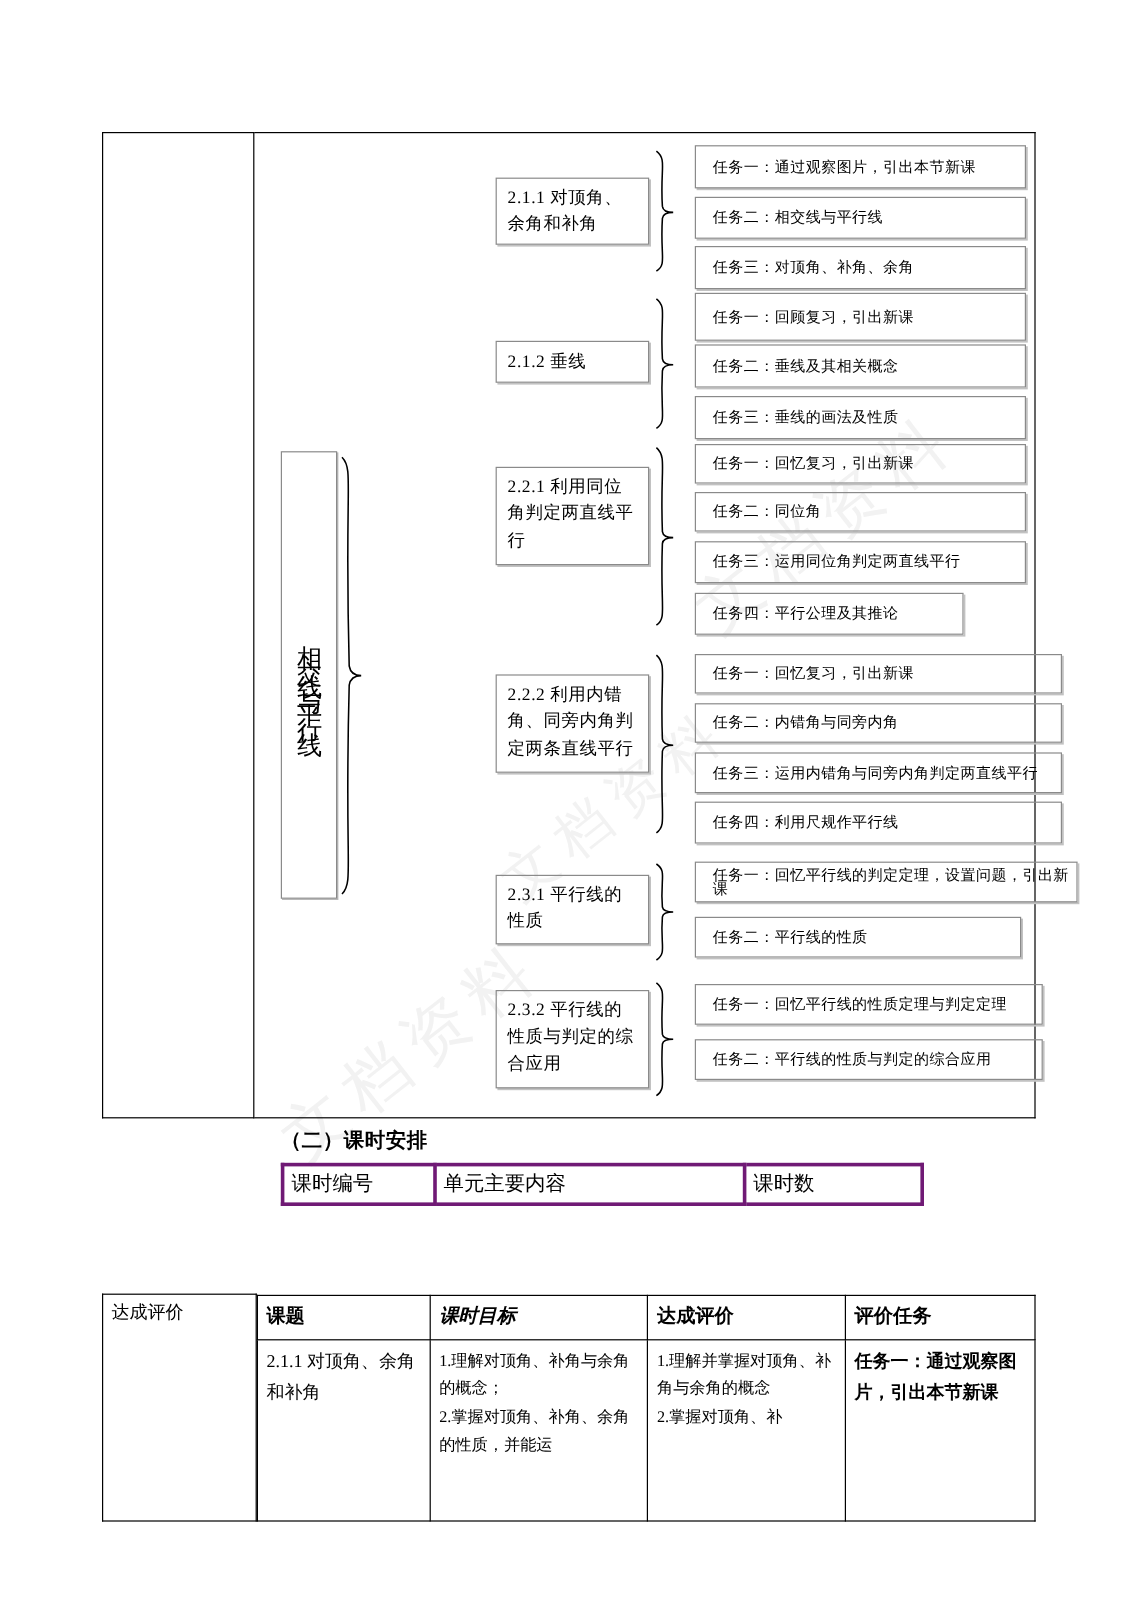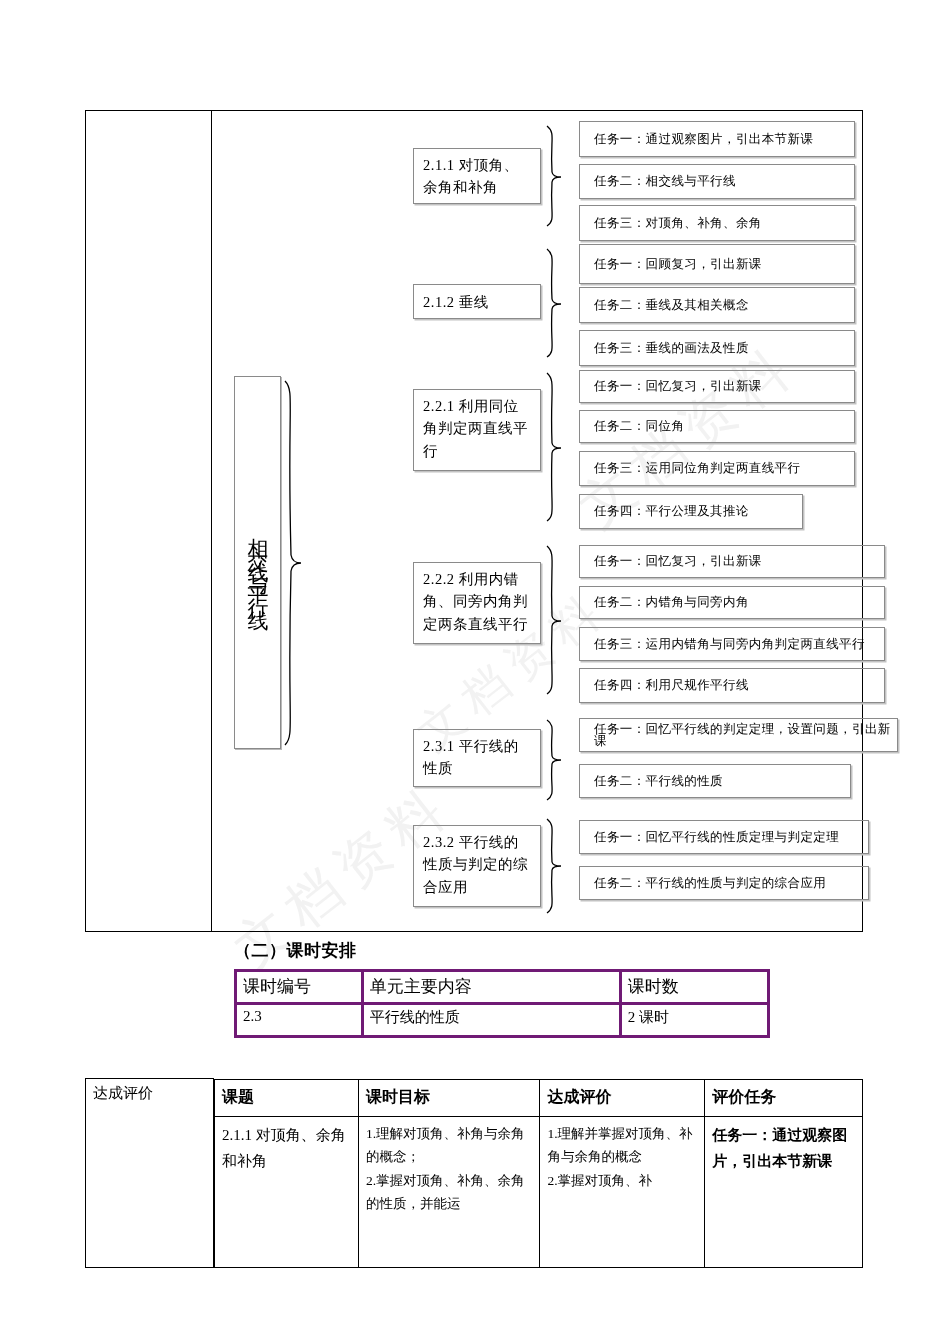--- a/index.html
+++ b/index.html
@@ -177,21 +177,21 @@
     font-family: "Liberation Sans", sans-serif;
   }
   .eval-hdr {
     font-size: 16px;
     font-weight: bold;
     font-family: "Liberation Sans", sans-serif;
     height: 26px;
     vertical-align: middle !important;
   }
   .eval-c1 { width: 130px; }
-  .eval-c2 { width: 168px; }
+  .eval-c2 { width: 168px; font-style: italic; }
   .eval-c3 { width: 151px; }
   .eval-c4 { width: 144px; }
   .eval-cell {
     font-size: 15px;
     line-height: 1.75;
     font-family: "Liberation Serif", serif;
   }
   .eval-cell.bold {
     font-family: "Liberation Sans", sans-serif;
     font-weight: bold;
@@ -321,25 +321,20 @@
           </div>
 
           <div class="sec-heading">（二）课时安排</div>
 
           <table class="sched">
             <tbody>
                   <tr>
               <td class="c1 hdr">课时编号</td>
               <td class="c2 hdr">单元主要内容</td>
               <td class="c3 hdr">课时数</td>
-            </tr>
-            <tr>
-              <td>2.3</td>
-              <td>平行线的性质</td>
-              <td>2 课时</td>
             </tr>
           </tbody>
               </table>
 
         </div>
       </td>
     </tr>
   </tbody>
     </table>
 

